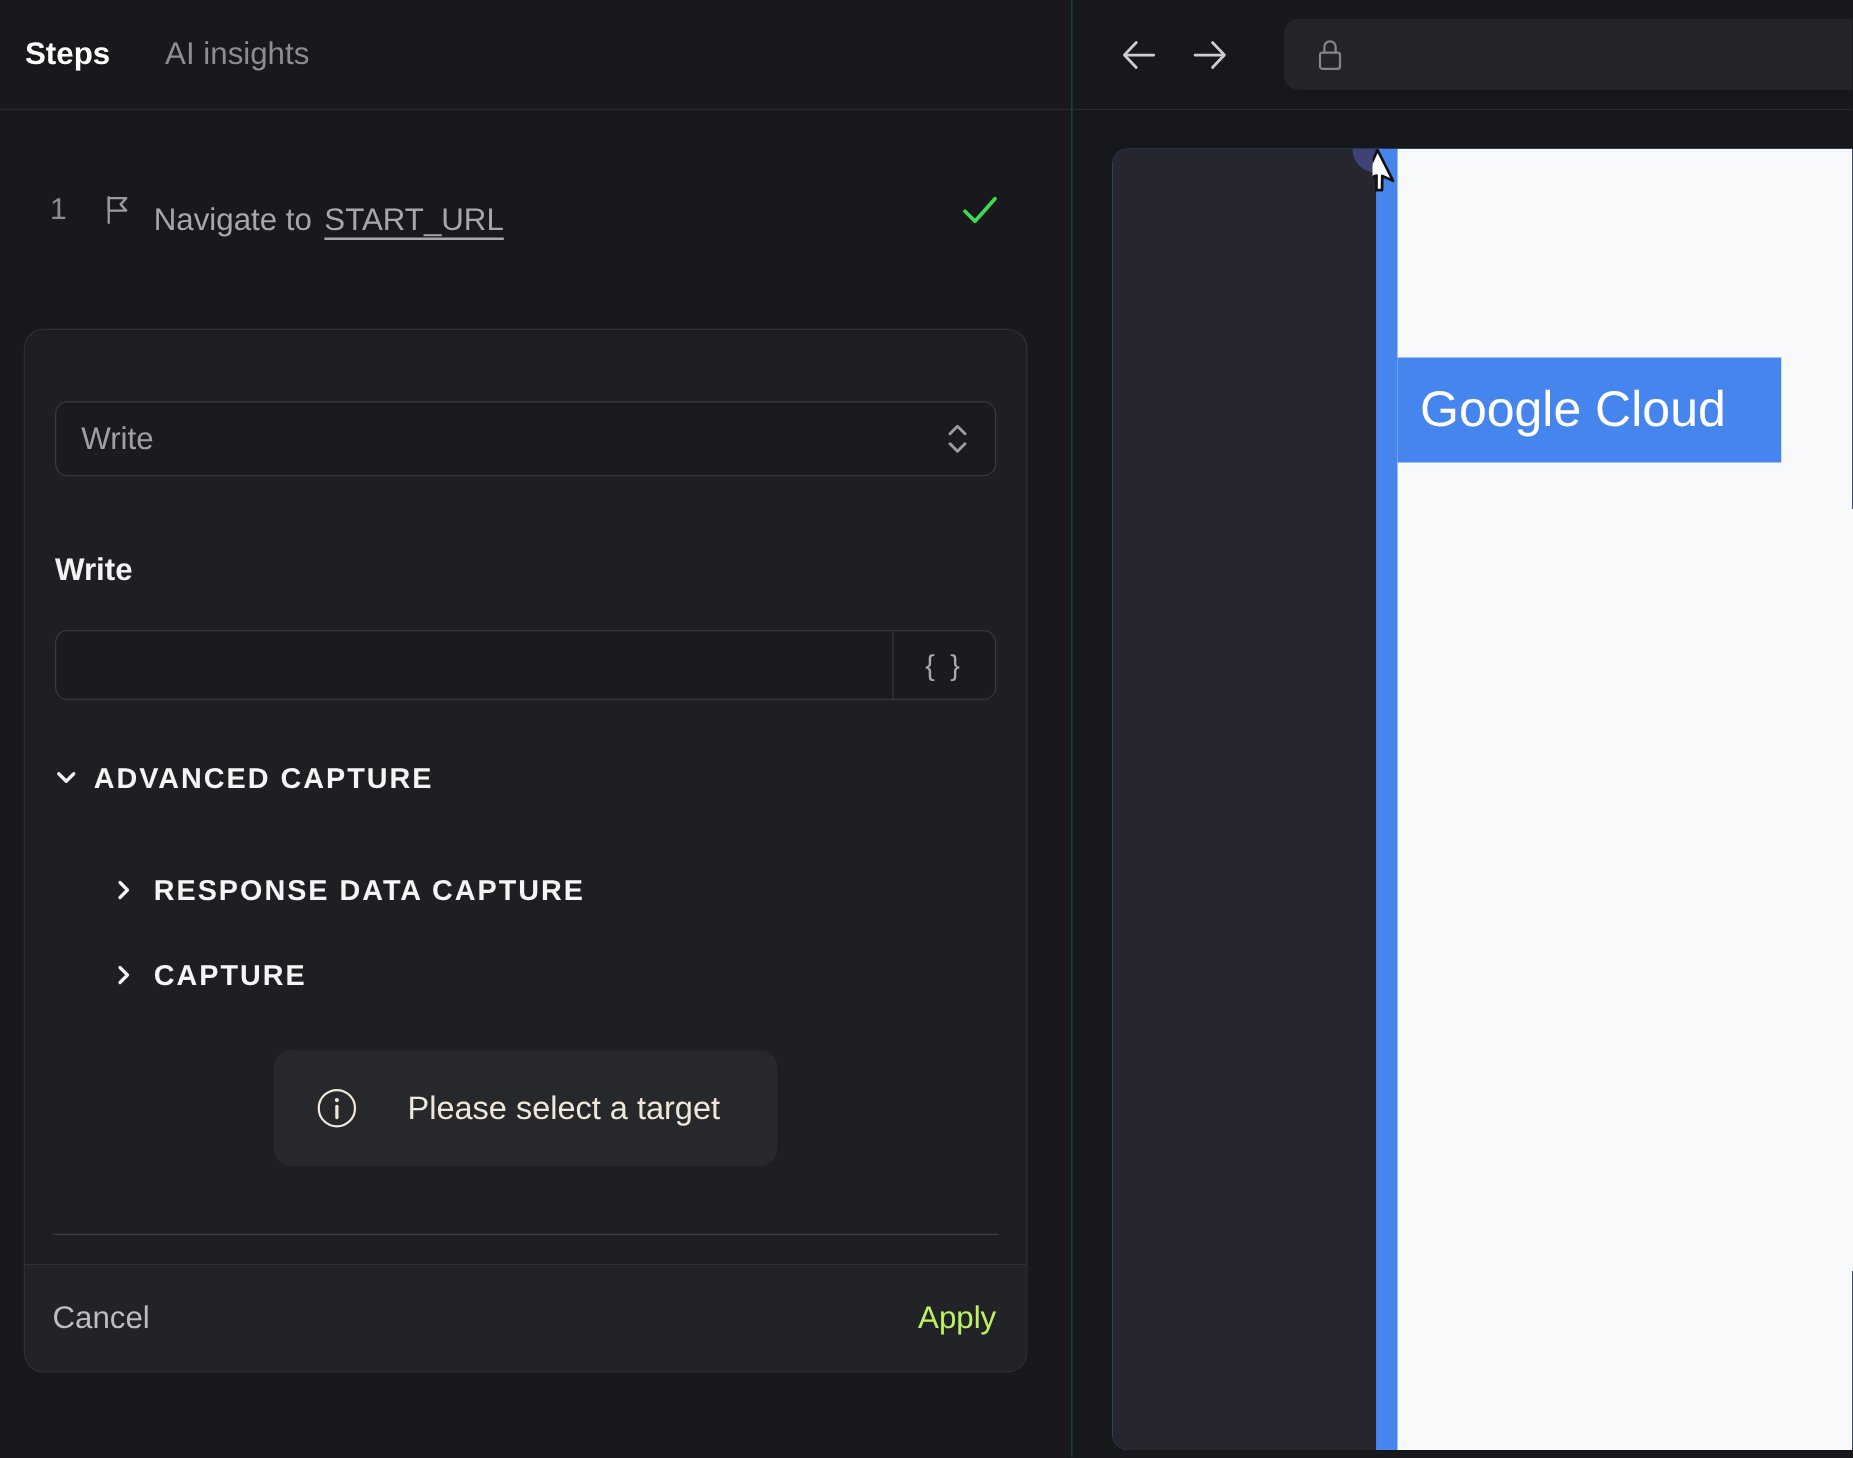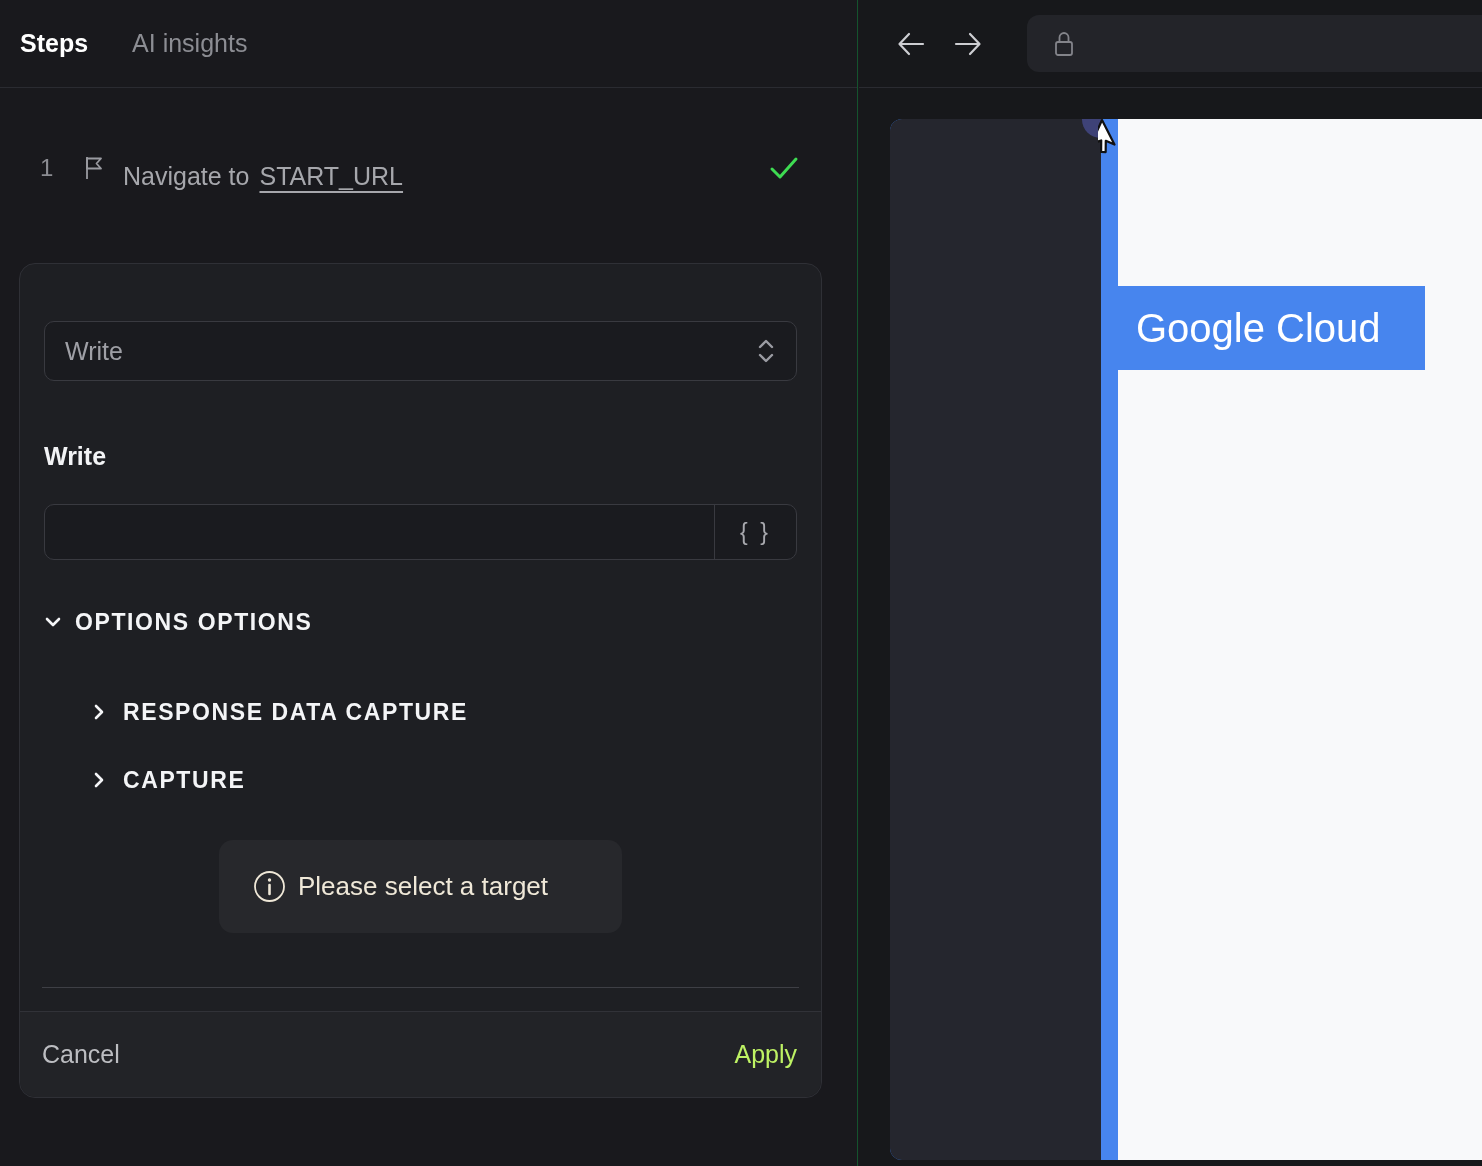--- a/index.html
+++ b/index.html
@@ -71,21 +71,21 @@
   .sub-header {
     position:absolute; left:70px; height:40px;
     display:flex; align-items:center; gap:15px; cursor:pointer;
   }
   .sub-header.first { top:428px; }
   .sub-header.second { top:496px; }
   .chev { width:18px; height:18px; }
   .hint-pill {
     position:absolute; left:199px; top:576px; width:403px; height:93px;
     background:#27282c; border-radius:14px;
-    display:flex; align-items:center; padding-left:34px; gap:12px;
+    display:flex; align-items:center; padding-left:34px; gap:40px;
   }
   .hint-text { font-size:26px; color:#efe8d8; }
   .info-ic { width:33px; height:33px; }
   .card-divider {
     position:absolute; left:22px; right:22px; top:723px; height:1px; background:#3e3f45;
   }
   .card-footer {
     position:absolute; left:0; right:0; bottom:0; height:86px;
     background:#222327; border-top:1px solid #313238;
     border-radius:0 0 16px 16px;
@@ -179,21 +179,21 @@
       <input class="text-input" type="text" value="" style="">
       <button class="var-btn">{ }</button>
     </div>
 
     <div class="adv-header">
       <span class="chev">
         <svg viewBox="0 0 18 18" width="18" height="18">
           <path d="M3 6 L9 12 L15 6" stroke="#f4f5f7" stroke-width="2.6" fill="none" stroke-linecap="round" stroke-linejoin="round"></path>
         </svg>
       </span>
-      <span class="hdr-text">OPTIONS OPTIONS</span>
+      <span class="hdr-text">ADVANCED CAPTURE</span>
     </div>
 
     <div class="sub-header first">
       <span class="chev">
         <svg viewBox="0 0 18 18" width="18" height="18">
           <path d="M6 3 L12 9 L6 15" stroke="#f4f5f7" stroke-width="2.6" fill="none" stroke-linecap="round" stroke-linejoin="round"></path>
         </svg>
       </span>
       <span class="hdr-text">RESPONSE DATA CAPTURE</span>
     </div>

